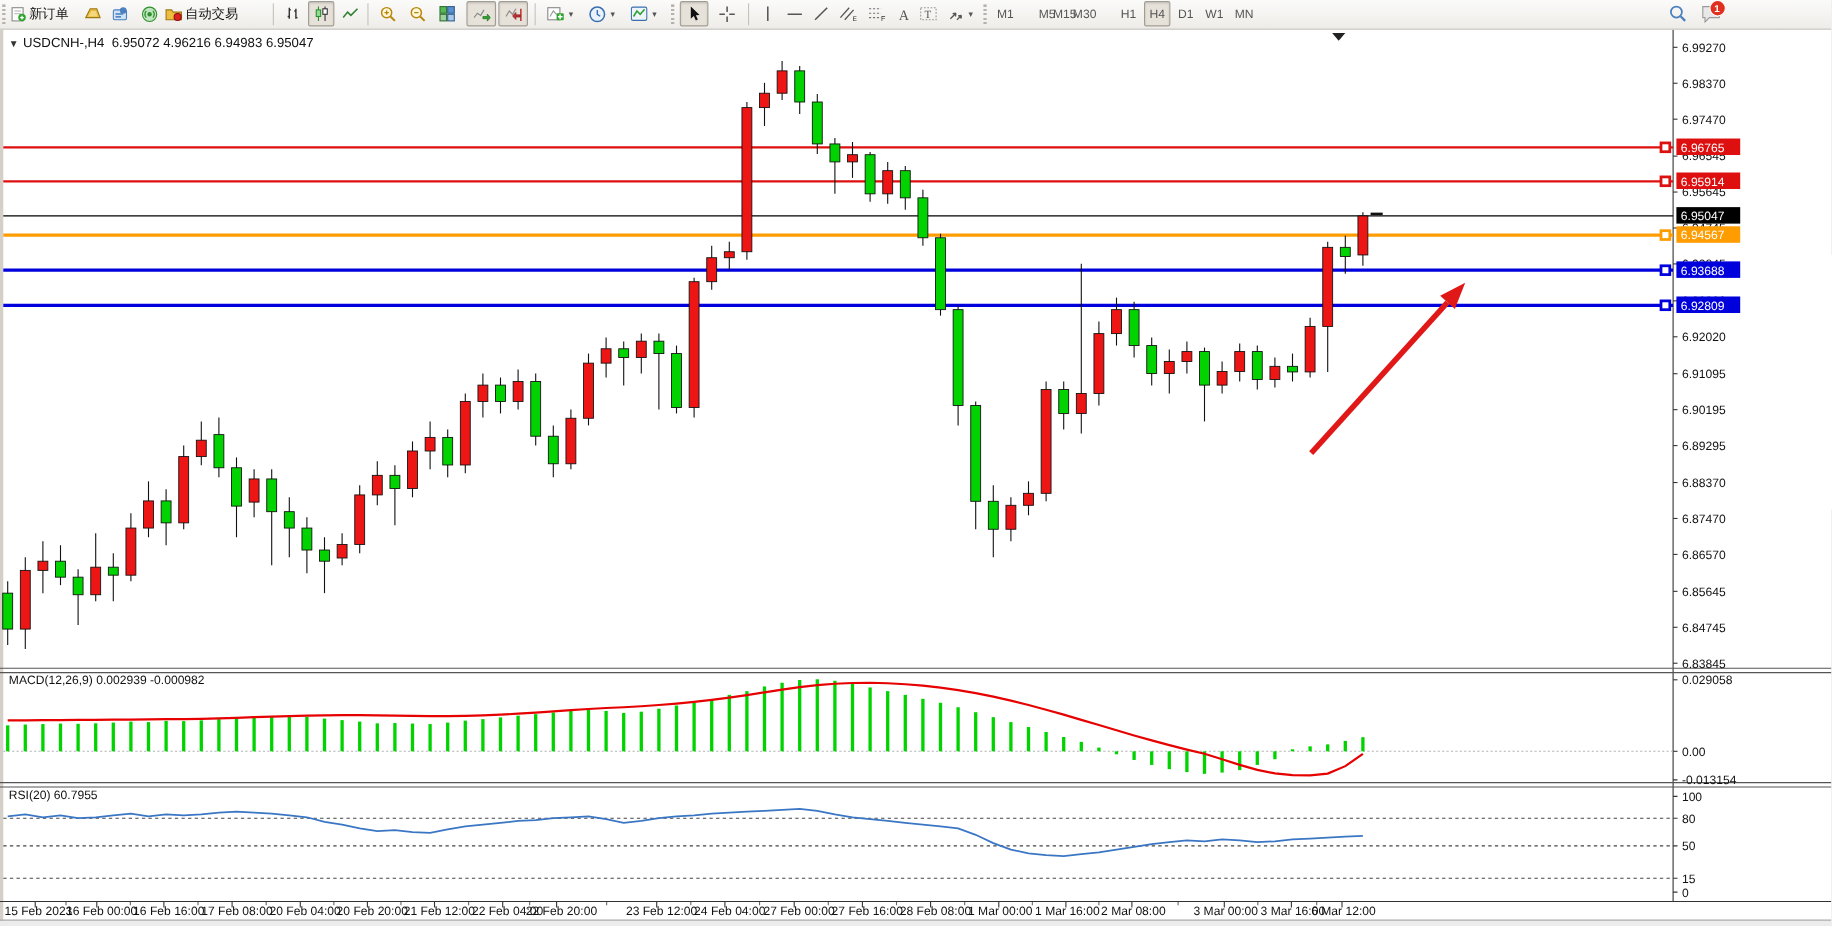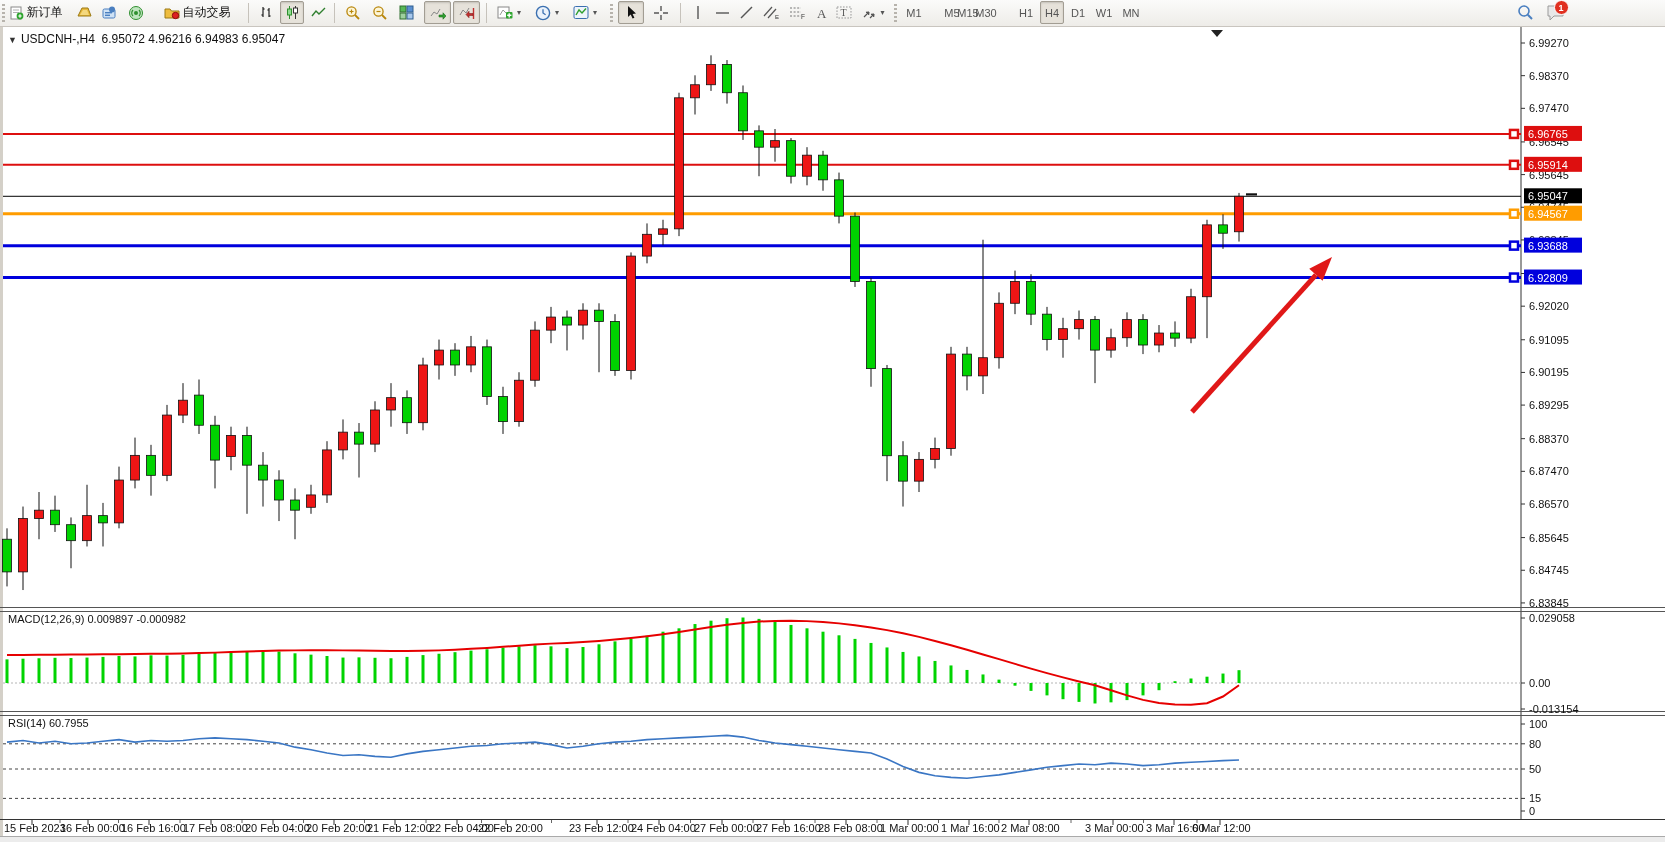--- a/index.html
+++ b/index.html
@@ -54,21 +54,21 @@
         </svg>
     </div>
     <div class="tbtn" style="left:124px;width:24px">
       <svg class="ticon" width="16" height="16" viewBox="0 0 16 16">
           <circle cx="8" cy="8" r="6.5" fill="#bfe5bf" stroke="#2f8f2f"></circle>
           <circle cx="8" cy="8" r="2" fill="#2f8f2f"></circle>
           <path d="M11 5a4.2 4.2 0 0 1 0 6M5 5a4.2 4.2 0 0 0 0 6" stroke="#2f8f2f" fill="none" stroke-width="1.2"></path>
         </svg>
     </div>
 
-    <div class="tbtn" style="left:152px;width:90px">
+    <div class="tbtn" style="left:138px;width:90px">
       <svg class="ticon" width="16" height="15" viewBox="0 0 16 15">
           <path d="M1 4 h5 l1.5 2 H15 v7 H1 Z" fill="#eebc3e" stroke="#9c7a14"></path>
           <circle cx="11.5" cy="10.5" r="3.2" fill="#dd2222" stroke="#8e0f0f"></circle>
         </svg>
       <span class="lbl">自动交易</span>
     </div>
 
     <div class="sep" style="left:248px"></div>
 
     <div class="tbtn" style="left:254px;width:24px">
@@ -259,22 +259,22 @@
             <path d="M2 2 h15 v10 h-9 l-4 4 v-4 h-2 Z" fill="#e8e8e8" stroke="#9a9a9a"></path>
           </svg>
         <span id="chat-badge">1</span>
       </span>
     </div>
   </div>
 
   <div id="chart-title">
     <span class="caret">▼</span><span>USDCNH-,H4</span>&nbsp;&nbsp;<span>6.95072 4.96216 6.94983 6.95047</span>
   </div>
-  <div class="ind-label" style="top:613px">MACD(12,26,9) 0.009897 -0.000982</div>
-  <div class="ind-label" style="top:717px">RSI(14) 60.7955</div>
+  <div class="ind-label" style="top:613px">MACD(12,26,9) 0.002939 -0.000982</div>
+  <div class="ind-label" style="top:717px">RSI(20) 60.7955</div>
 
   <svg id="cv" width="1665" height="842">
       <rect x="0" y="27" width="1665" height="810" fill="#ffffff"></rect>
       <rect x="0" y="27" width="3" height="810" fill="#d4d0c8"></rect>
       <rect x="0" y="837" width="1665" height="5" fill="#ececec"></rect>
       <line x1="1521" y1="27" x2="1521" y2="820" stroke="#333" stroke-width="1"></line>
       <line x1="0" y1="607.5" x2="1665" y2="607.5" stroke="#555" stroke-width="1"></line>
       <line x1="0" y1="611.5" x2="1665" y2="611.5" stroke="#555" stroke-width="1"></line>
       <line x1="0" y1="711.5" x2="1665" y2="711.5" stroke="#555" stroke-width="1"></line>
       <line x1="0" y1="715.5" x2="1665" y2="715.5" stroke="#555" stroke-width="1"></line>

